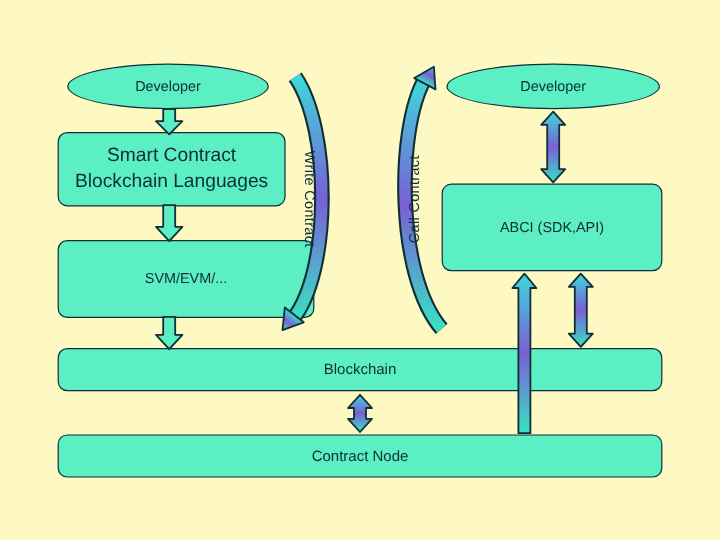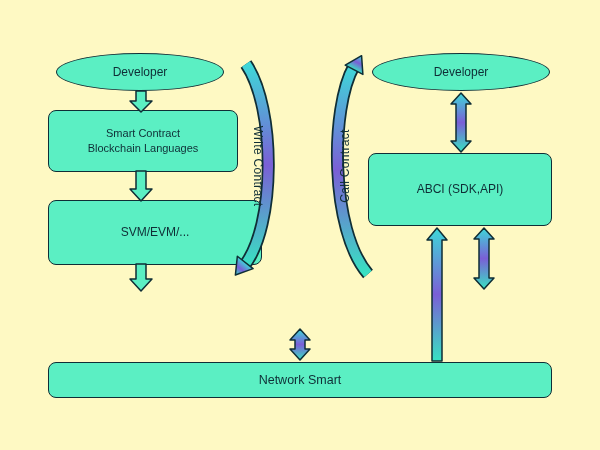--- a/index.html
+++ b/index.html
@@ -8,21 +8,21 @@
     font-family:"Liberation Sans",sans-serif;color:#0F2E36;
   }
   .node,.bar{
     position:absolute;display:flex;flex-direction:column;align-items:center;justify-content:center;
     background:#5BEFC3;border:1.5px solid #0F2E36;box-sizing:border-box;
     text-align:center;font-size:12px;line-height:1.35;z-index:1;
   }
   .rect{border-radius:8px;}
   .ellipse{border-radius:50%;}
   #dev-left{left:56px;top:53px;width:168px;height:38px;}
-  #langs{left:48px;top:110px;width:190px;height:62px;font-size:11px;}
+  #langs{left:48px;top:110px;width:190px;height:62px;font-size:16px;}
   #svm{left:48px;top:200px;width:214px;height:65px;}
   #blockchain{left:48px;top:290px;width:504px;height:36px;font-size:12.5px;}
   #network{left:48px;top:362px;width:504px;height:36px;font-size:12.5px;}
   #dev-right{left:372px;top:53px;width:178px;height:38px;}
   #abci{left:368px;top:153px;width:184px;height:73px;}
   #arrow-layer{position:absolute;left:0;top:0;z-index:5;pointer-events:none;}
   .vlabel{
     position:absolute;white-space:nowrap;font-size:12px;color:#0F2E36;z-index:6;
     letter-spacing:0.3px;
   }
@@ -36,22 +36,23 @@
 
   <div class="node ellipse" id="dev-left">Developer</div>
 
   <div class="node rect" id="langs">
     <span>Smart Contract</span>
     <span>Blockchain Languages</span>
   </div>
 
   <div class="node rect" id="svm">SVM/EVM/...</div>
 
+  <div class="bar rect" id="blockchain">Blockchain</div>
 
-  <div class="bar rect" id="network">Network Smart</div>
+  <div class="bar rect" id="network">Contract Node</div>
 
   <div class="node ellipse" id="dev-right">Developer</div>
 
   <div class="node rect" id="abci">ABCI (SDK,API)</div>
 
   <svg id="arrow-layer" width="600" height="450" viewBox="0 0 600 450">
     <defs>
       <linearGradient id="gv" x1="0" y1="0" x2="0" y2="1">
         <stop offset="0" stop-color="#3ED8D8"></stop>
         <stop offset="0.5" stop-color="#7A5FD6"></stop>

